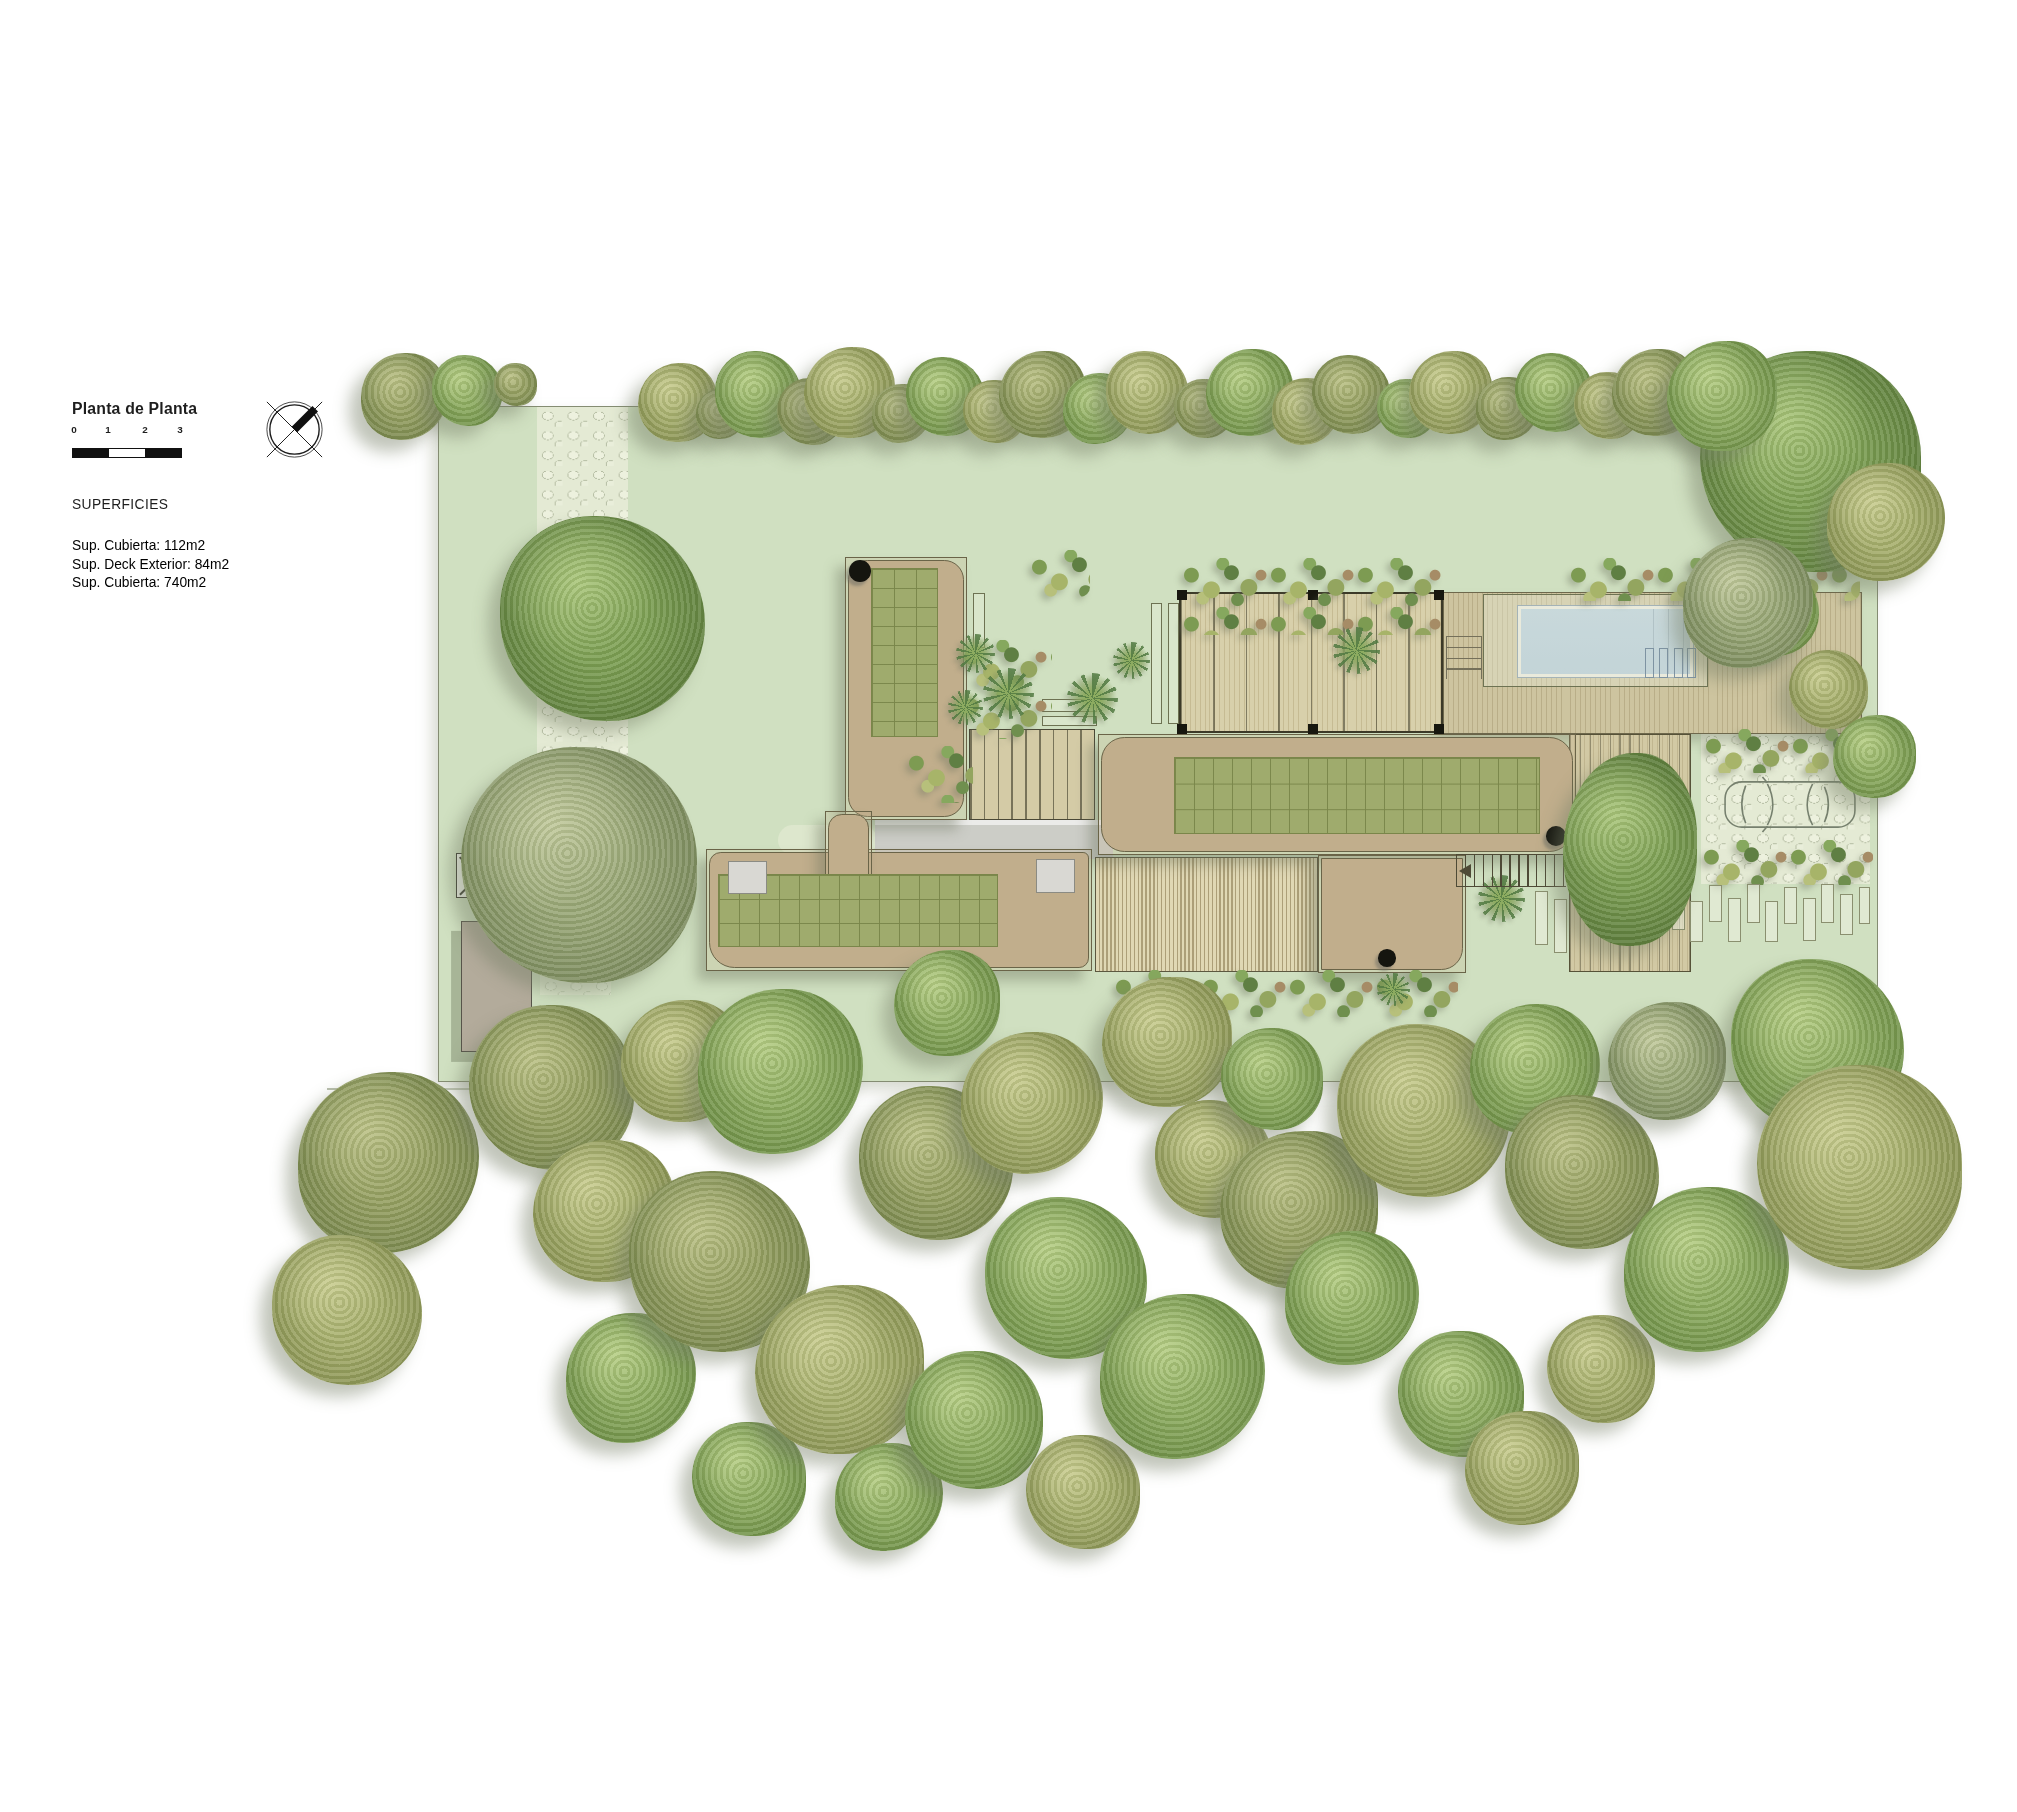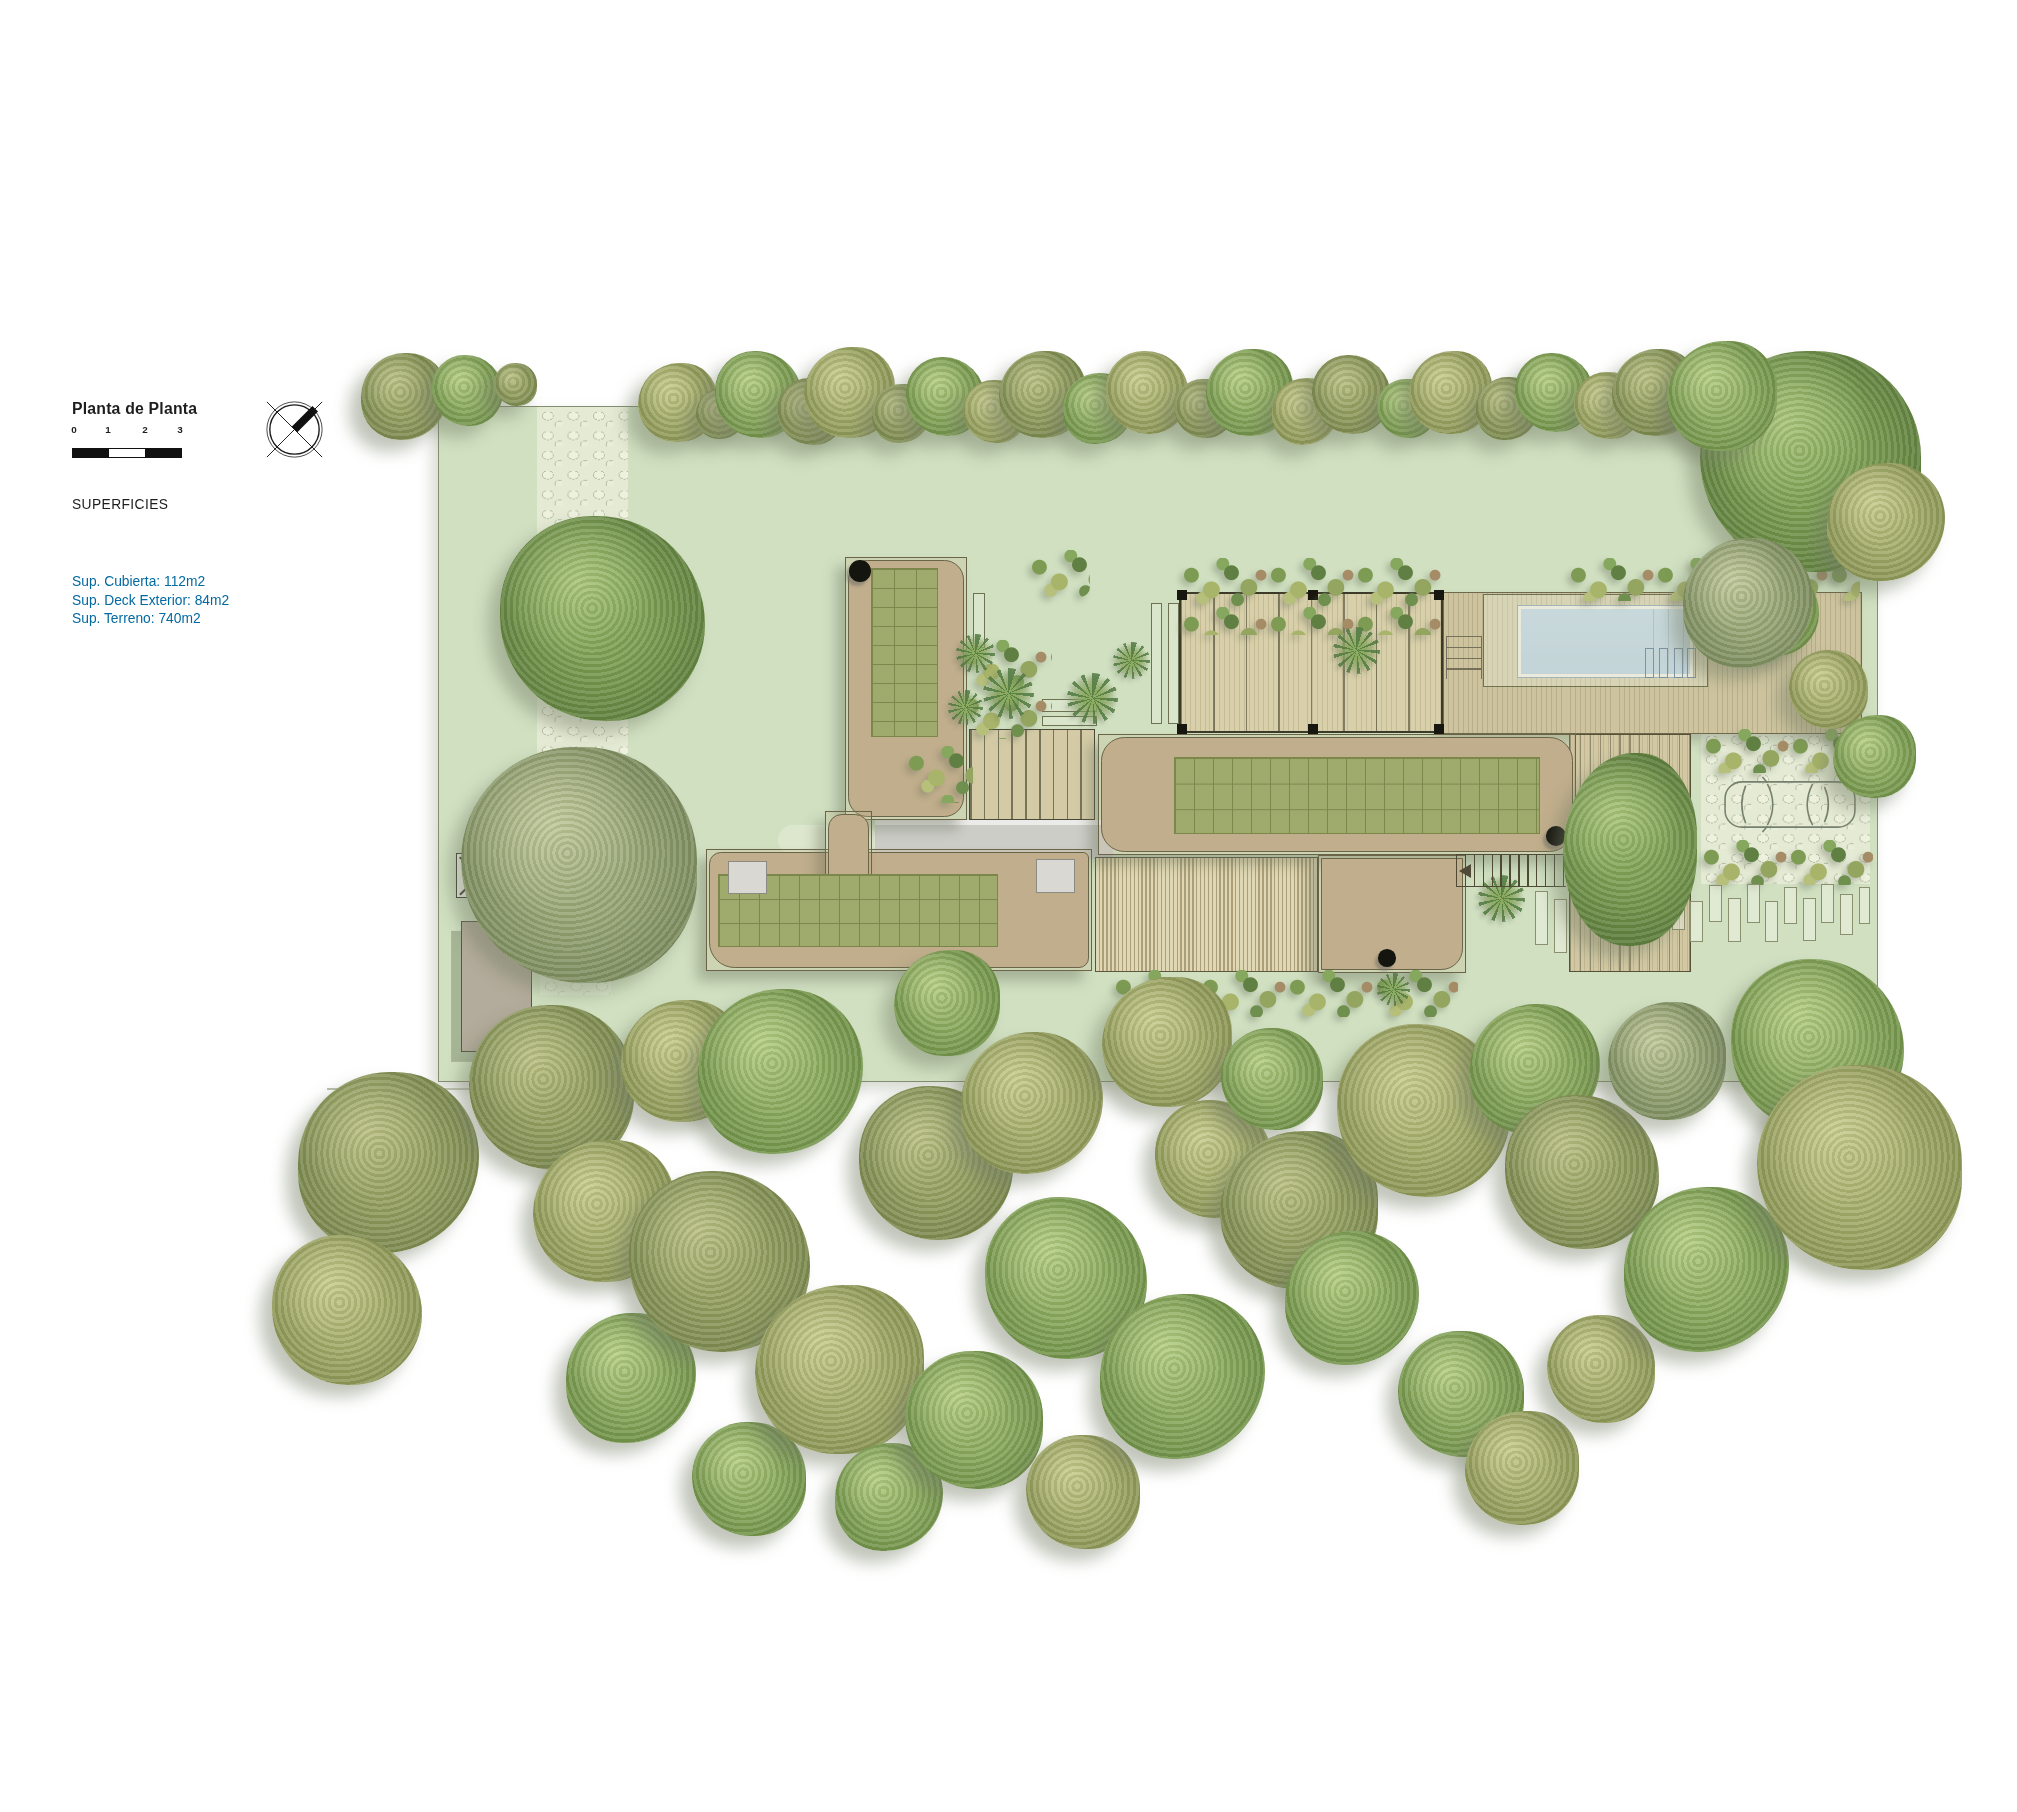--- a/index.html
+++ b/index.html
@@ -10,21 +10,21 @@
   
   .legend-title { position:absolute; left:72px; top:400px; font-size:15.8px; font-weight:bold; color:#1e1e1e; letter-spacing:0.2px; }
   .scalebar { position:absolute; left:72px; top:424px; width:110px; height:39px; }
   .scale-labels { position:relative; height:12.8px; font-size:9.9px; color:#1e1e1e; font-weight:bold; }
   .scale-labels span { position:absolute; transform:translateX(-50%); }
   .scale-seg { position:absolute; top:23.6px; left:0; width:110px; height:10.8px; border:1px solid #111; display:flex; }
   .scale-seg div { flex:1 1 0; }
   .seg-b { background:#111; } .seg-w { background:#fff; }
   .compass { position:absolute; left:258px; top:393px; }
   .sup-head { position:absolute; left:72px; top:497px; font-size:13.8px; color:#1e1e1e; letter-spacing:0.4px; }
-  .sup-lines { position:absolute; left:72px; top:537px; font-size:13.8px; color:#0369a1; line-height:18.7px;margin-top:36px; }
+  .sup-lines { position:absolute; left:72px; top:537px; font-size:13.8px; color:#000000; line-height:18.7px; }
 
   
   .stage { position:absolute; inset:0; }
   .site { position:absolute; background:#d0e0c1; border:1.5px solid #848c72; box-shadow:-5.9px 7.9px 13.8px rgba(140,148,122,.35); }
   .el { position:absolute; }
 
   .stones { background-color:#e4ead4; z-index:2;
     background-image:
       radial-gradient(ellipse 8.9px 6.9px at 10.8px 8.9px,  #edf1de 55%, #b4bca2 56% 64%, rgba(0,0,0,0) 65%),
       radial-gradient(ellipse 7.9px 5.9px at 22.7px 17.7px, #e9eeda 55%, #b4bca2 56% 64%, rgba(0,0,0,0) 65%);
@@ -129,21 +129,21 @@
       <circle cx="37" cy="37" r="28" stroke-width="0.8"></circle>
       <line x1="9" y1="65" x2="65" y2="9" stroke-width="1"></line>
       <line x1="9" y1="9" x2="65" y2="65" stroke-width="1"></line>
       <line x1="37" y1="37" x2="58" y2="16" stroke="#101010" stroke-width="8"></line>
     </svg>
 
     <div class="sup-head">SUPERFICIES</div>
     <div class="sup-lines">
       <div>Sup. Cubierta: 112m2</div>
       <div>Sup. Deck Exterior: 84m2</div>
-      <div>Sup. Terreno: 740m2</div>
+      <div>Sup. Cubierta: 740m2</div>
     </div>
   </div>
 
   <div class="stage">
       <div class="site" style="left: 438px; top: 406px; width: 1440px; height: 676px;"></div>
       <div class="el stones" style="left: 537px; top: 407px; width: 91px; height: 537px;"></div>
       <div class="el stones" style="left: 540px; top: 938px; width: 71px; height: 57px; opacity: 0.55;"></div>
       <div class="el pill" style="left: 778px; top: 825px; width: 99px; height: 29.6px;"></div>
       <div class="el gpath" style="left: 875px; top: 820px; width: 238px; height: 39px;"></div>
       <div class="el stones" style="left: 1701px; top: 731px; width: 169px; height: 153px;"></div>

